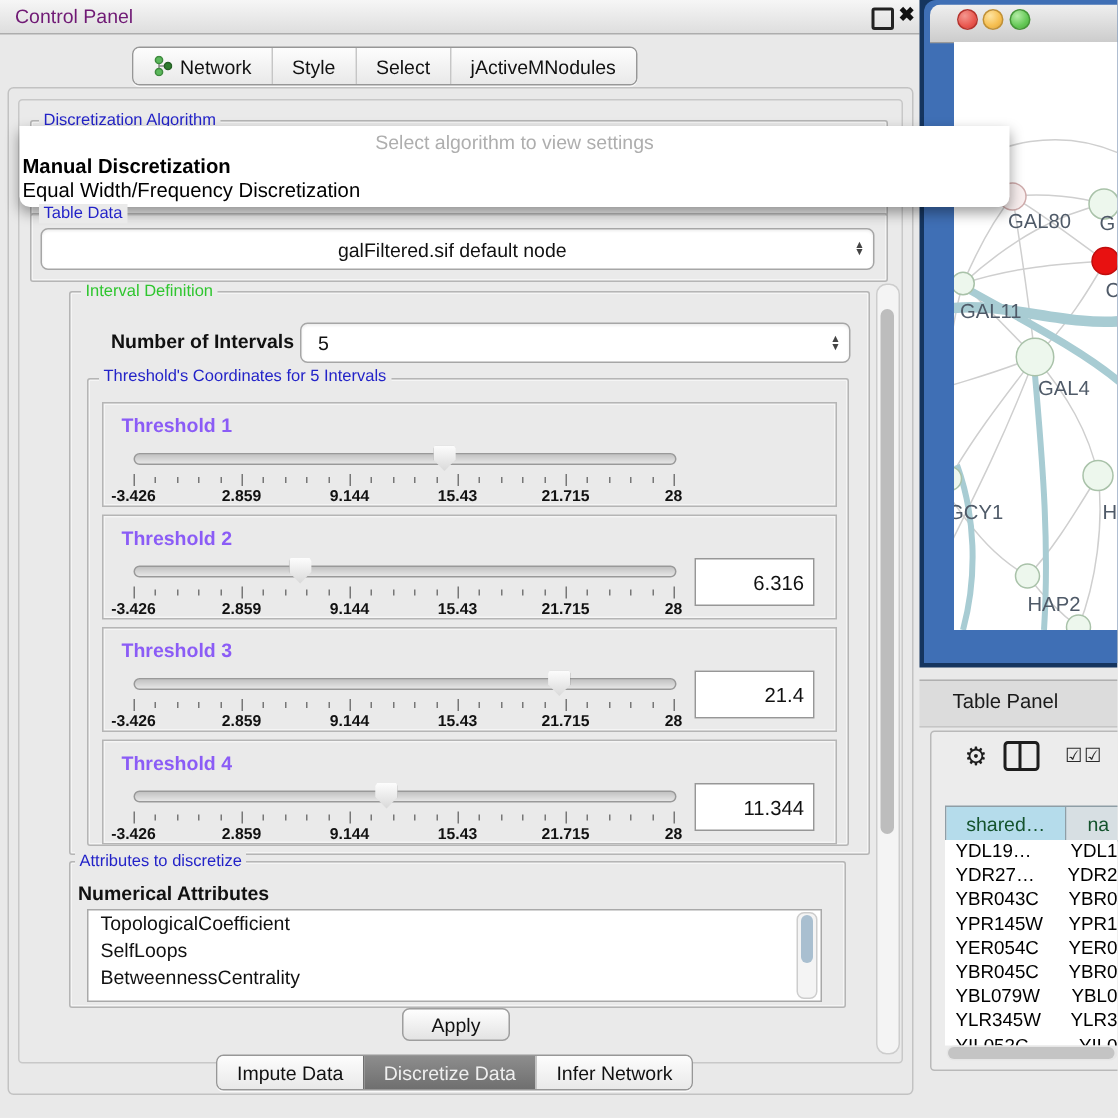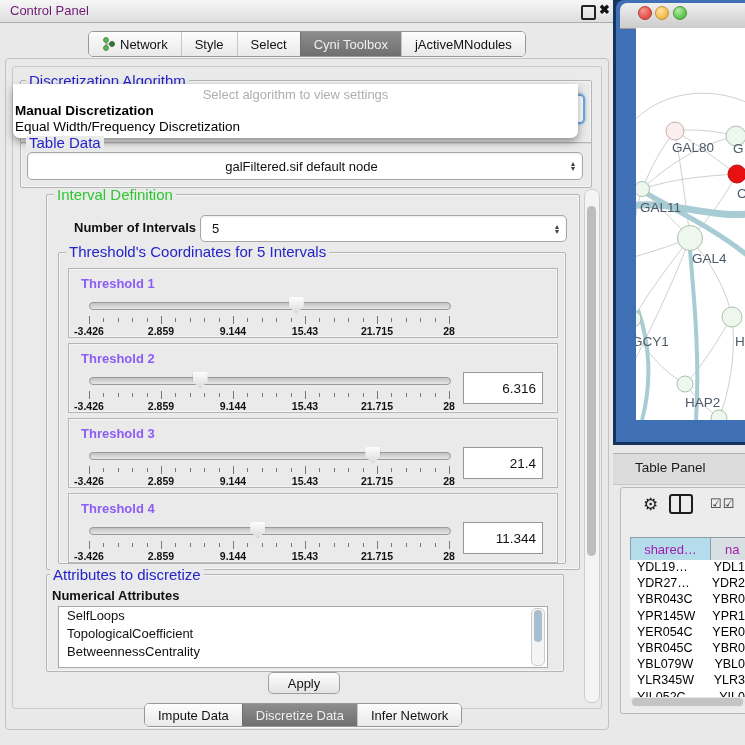--- a/index.html
+++ b/index.html
@@ -23,33 +23,33 @@
   .tab:first-child{border-left:none;}
   .tab.sel{background:linear-gradient(#8d8d8d,#6f6f6f);color:#efefef;border-left-color:#6f6f6f;}
 
   .cp-outer{left:5px;top:58px;width:602px;height:670px;border:1px solid #c2c2c2;
     border-radius:4px;background:#e9e9e9;}
   .cp-inner{left:12px;top:66px;width:588px;height:641px;border:1px solid #c8c8c8;
     border-radius:3px;background:#eaeaea;}
 
   
   .group{border:1px solid #b5b5b5;border-radius:2px;box-shadow:inset 0 0 0 1px rgba(255,255,255,.5);}
-  .gtitle{position:absolute;font-size:15px;background:#eaeaea;padding:0 3px;line-height:13px;}
+  .gtitle{position:absolute;font-size:11px;background:#eaeaea;padding:0 3px;line-height:13px;}
   .blue{color:#2323c8;} .green{color:#2fc62f;}
 
   
   .combo{background:#fff;border:1px solid #a6a6a6;border-radius:5px;font-size:13px;color:#111;
     display:flex;align-items:center;box-shadow:inset 0 1px 2px rgba(0,0,0,.08);}
   .combo .val{padding-left:11px;flex:1;}
   .stepper{display:flex;flex-direction:column;align-items:center;justify-content:center;
     width:18px;color:#444;font-size:7px;line-height:5px;}
   .focusring{border:2px solid #6fa7dc;box-shadow:0 0 3px #6fa7dc;}
 
   
-  .popup{left:13px;top:84px;width:565px;height:54px;background:#fff;z-index:50;
+  .popup{left:13px;top:84px;width:660px;height:54px;background:#fff;z-index:50;
     border-radius:0 0 7px 7px;box-shadow:0 4px 9px rgba(0,0,0,.38);}
   .pop-ph{position:absolute;left:0;top:3px;width:100%;text-align:center;color:#aeaeae;font-size:13px;}
   .pop-item{position:absolute;left:2px;font-size:13.5px;color:#000;white-space:nowrap;}
 
   
   .thr-box{position:relative;width:488px;height:68px;border:1px solid #b5b5b5;margin-bottom:5px;
     background:#eaeaea;box-shadow:inset 0 0 0 1px rgba(255,255,255,.5);}
   .thr-label{position:absolute;left:12px;top:7px;font-size:13px;font-weight:bold;color:#8b5cf6;}
   .slider{position:absolute;left:20px;top:28px;width:360px;height:36px;}
   .track{position:absolute;left:0;top:5px;width:100%;height:6px;border:1px solid #999;
@@ -92,21 +92,21 @@
   .tp-bar{left:613px;top:453px;width:132px;height:30px;background:#dcdcdc;
     border-top:1px solid #b0b0b0;border-bottom:1px solid #c6c6c6;}
   .tp-title{left:635px;top:460px;font-size:13.5px;color:#1a1a1a;}
   .tp-panel{left:620px;top:487px;width:130px;height:225px;border:1px solid #b9b9b9;
     border-radius:3px;background:#ececec;}
   .tp-gear{left:643px;top:494px;font-size:17px;color:#1d1d1d;}
   .tp-split{left:669px;top:494px;width:20px;height:16px;border:2px solid #1d1d1d;border-radius:3px;}
   .tp-split:before{content:"";position:absolute;left:8px;top:0;bottom:0;width:2px;background:#1d1d1d;}
   .tp-checks{left:710px;top:496px;font-size:13px;color:#2a2a2a;letter-spacing:1px;}
   .thead{left:630px;top:537px;display:flex;height:22px;border:1px solid #8f9ea6;}
-  .hcell{font-size:13px;color:#a21caf;display:flex;align-items:center;justify-content:center;}
+  .hcell{font-size:13px;color:#14532d;display:flex;align-items:center;justify-content:center;}
   .hcell.h1{width:79px;background:#b5dceb;border-right:1px solid #8f9ea6;}
   .hcell.h2{width:60px;background:#d7dfe3;justify-content:flex-start;padding-left:14px;}
   .trows{left:630px;top:560px;width:115px;height:137px;overflow:hidden;background:#fff;}
   .trow{display:flex;height:16.2px;}
   .tcell{font-size:12.5px;color:#000;white-space:nowrap;}
   .tcell.c1{width:80px;padding-left:7px;}
   .tcell.c2{padding-left:4px;}
   .hsb{left:631px;top:697px;width:114px;height:10px;background:#e6e6e6;border-radius:5px;}
   .hsb-thumb{position:absolute;left:1px;top:1px;width:111px;height:8px;background:#c4c4c4;border-radius:4px;}
 </style>
@@ -127,23 +127,20 @@
       <circle cx="4" cy="11" r="2.4" fill="#5cb85c" stroke="#3e8a3e"></circle>
       <circle cx="10" cy="7" r="2.4" fill="#2f7d2f" stroke="#255f25"></circle>
     </svg>
     <span>Network</span>
   </div>
   <div class="tab">
       <span>Style</span>
     </div>
   <div class="tab">
       <span>Select</span>
-    </div>
-  <div class="tab sel">
-      <span>Cyni Toolbox</span>
     </div>
   <div class="tab">
       <span>jActiveMNodules</span>
     </div>
 </div>
 
 <div class="abs cp-outer"></div>
 <div class="abs cp-inner"></div>
 
 <div class="abs group" style="left:20px;top:80px;width:570px;height:62px;"></div>
@@ -364,22 +361,22 @@
         </div>
     </div>
     <input class="thr-value" readonly="" value="11.344" style="">
   </div>
   </div>
 
 <div class="abs group" style="left:46px;top:574px;width:516px;height:96px;"></div>
 <div class="gtitle blue" style="left:50px;top:568px;">Attributes to discretize</div>
 <div class="abs" style="left:52px;top:588px;font-size:13px;font-weight:bold;color:#111;">Numerical Attributes</div>
 <div class="abs listbox" id="attr-list" style="left:58px;top:606px;width:488px;height:60px;">
+    <div class="listitem">TopologicalCoefficient</div>
     <div class="listitem">SelfLoops</div>
-    <div class="listitem">TopologicalCoefficient</div>
     <div class="listitem">BetweennessCentrality</div>
   </div>
 <div class="abs vsb" style="left:531px;top:608px;width:12px;height:56px;border-radius:5px;">
   <div class="vsb-thumb" style="top:1px;height:32px;width:8px;background:#a9bfd0;"></div>
 </div>
 
 <div class="abs btn" style="left:268px;top:672px;width:70px;height:20px;">Apply</div>
 
 <div class="abs tabrow" style="left:144px;top:703px;height:22px;">
   <div class="tab">

